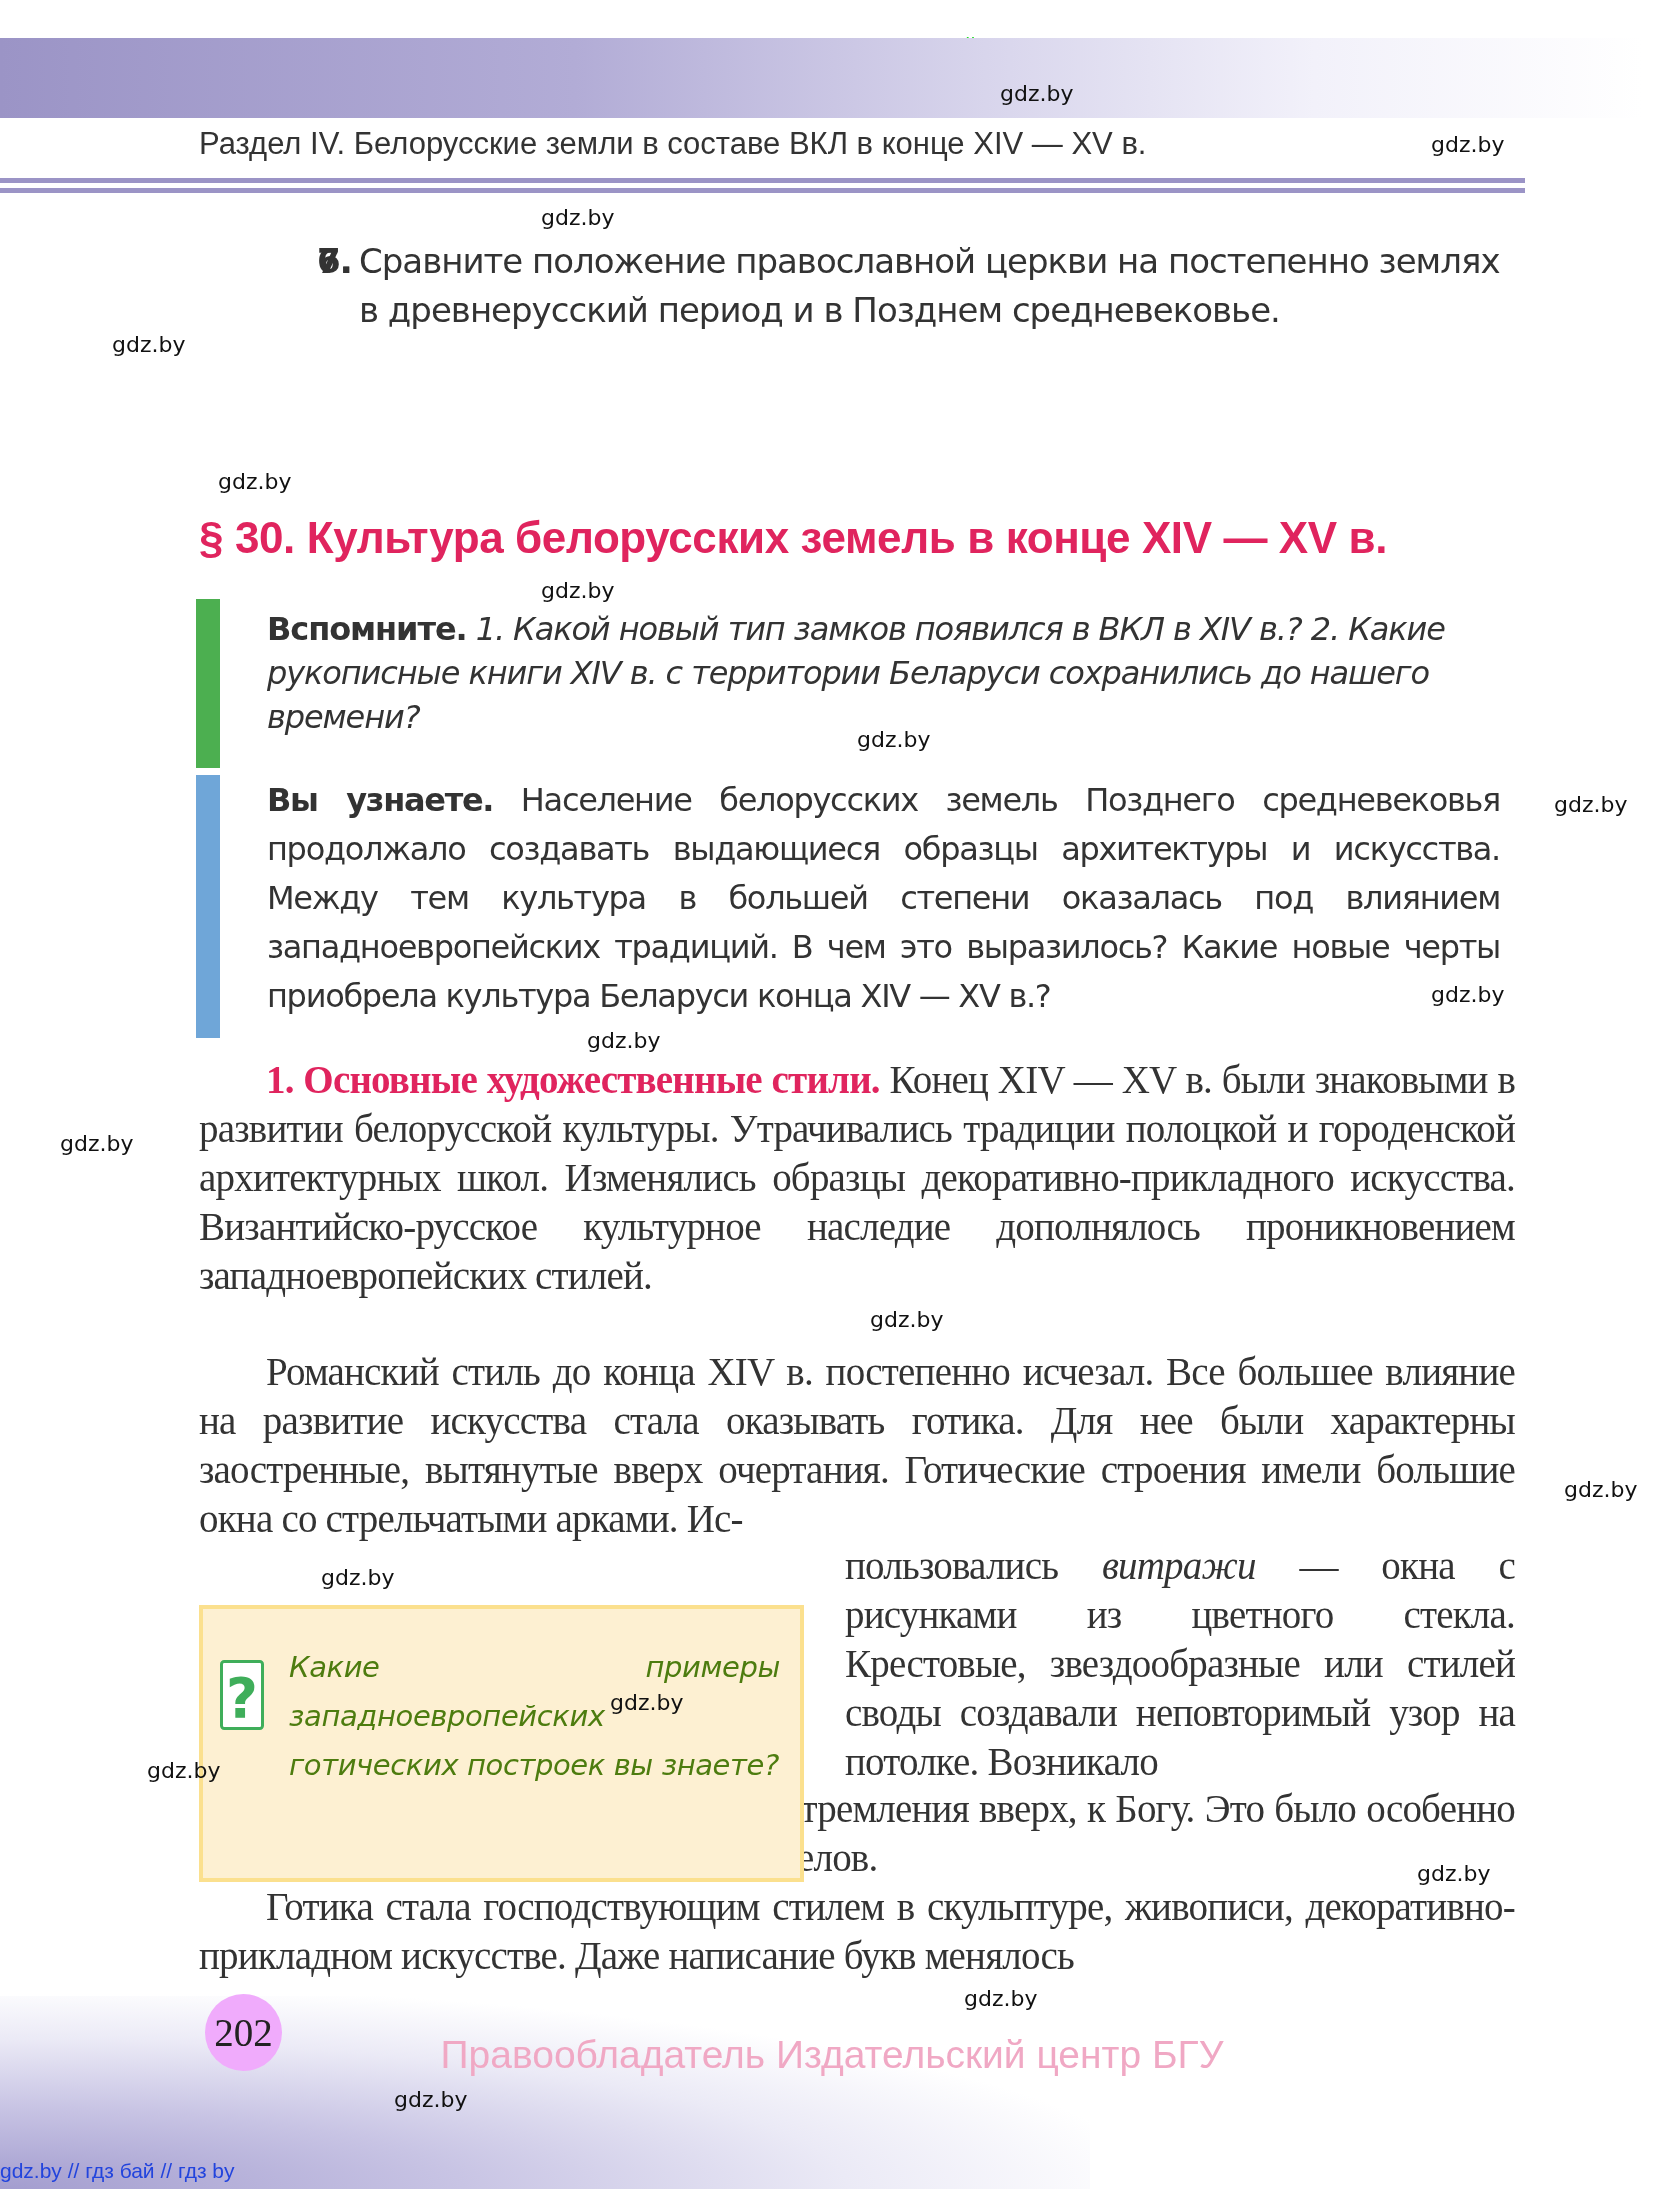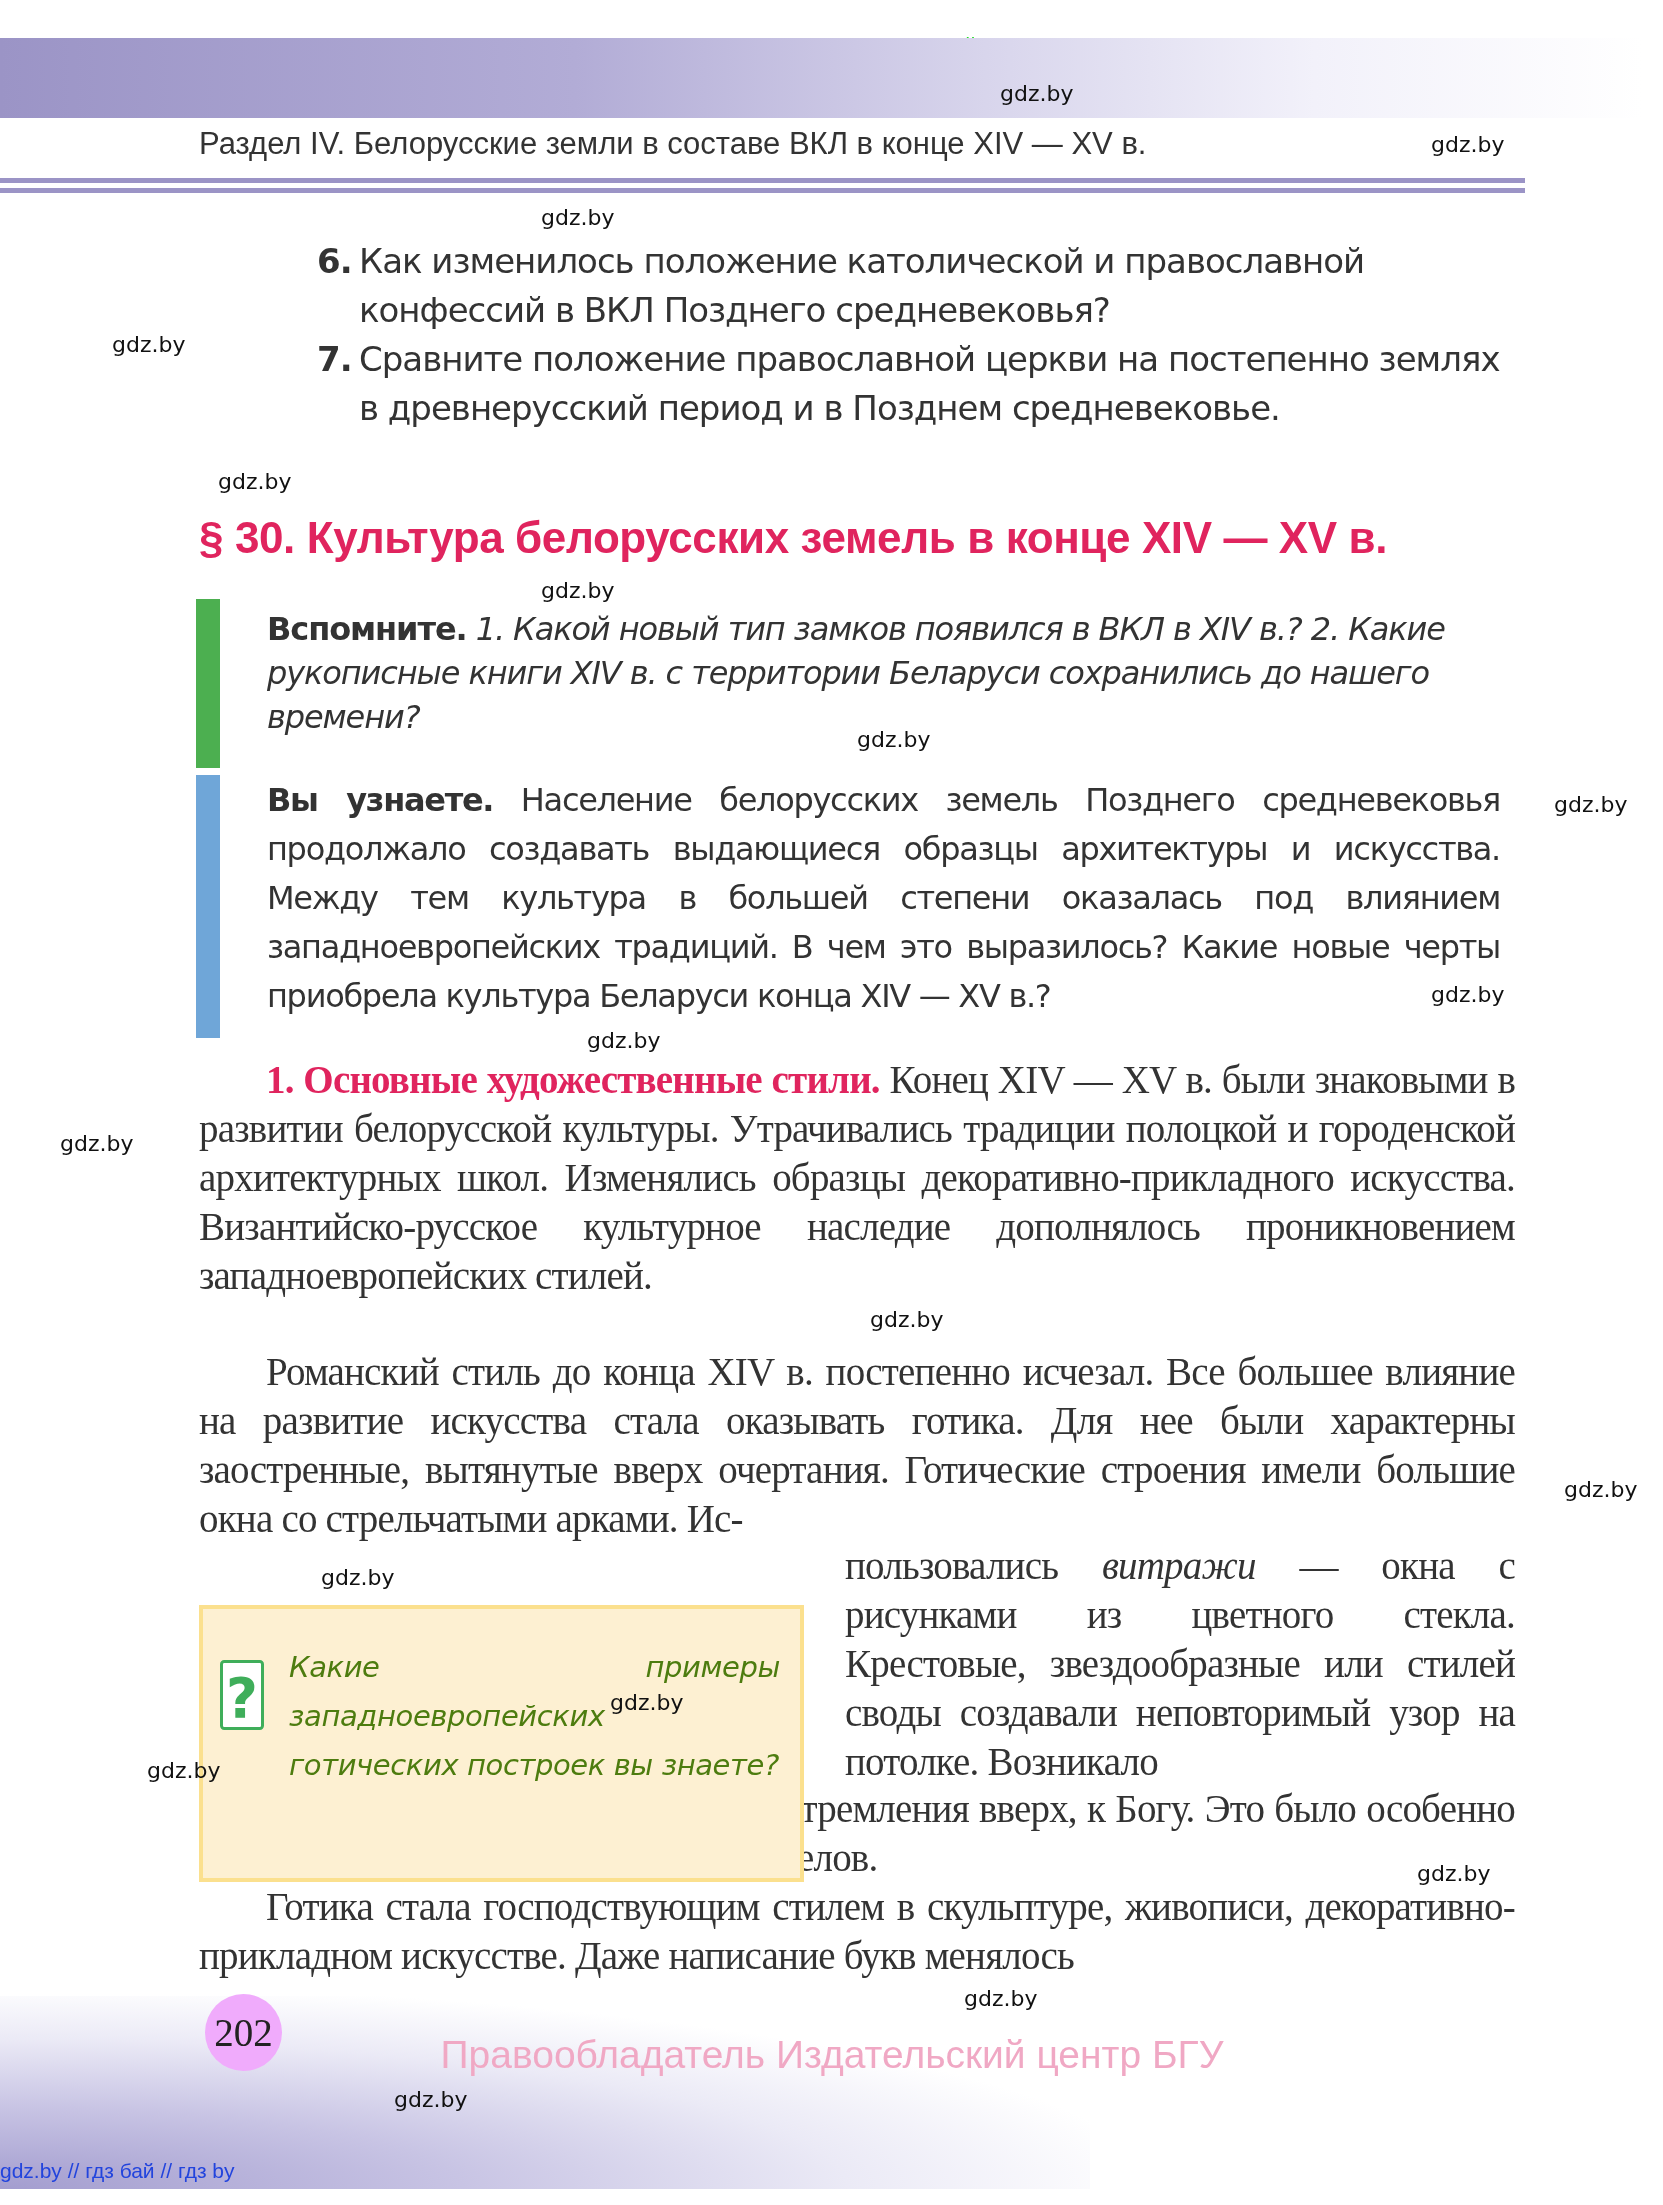--- a/index.html
+++ b/index.html
@@ -41,21 +41,20 @@
 
 <div class="abs top-banner">Ищите нас по запросу ГДЗ Бай</div>
 <div class="abs header-band"></div>
 <div class="abs running-head">Раздел IV. Белорусские земли в составе ВКЛ в конце XIV — XV в.</div>
 <div class="abs rule" style="top:178px"></div>
 <div class="abs rule" style="top:188px"></div>
 
 <div class="abs q-list">
   <div class="q-item">
     <span class="q-num">6.</span>
-    <span>Как изменилось положение католической и православной конфессий в ВКЛ Позднего средневековья?</span>
   </div>
   <div class="q-item">
     <span class="q-num">7.</span>
     <span>Сравните положение православной церкви на постепенно землях в древнерусский период и в Позднем средневековье.</span>
   </div>
 </div>
 
 <div class="abs para-title">§ 30. Культура белорусских земель в конце XIV — XV в.</div>
 
 <div class="abs bar-green"></div>

